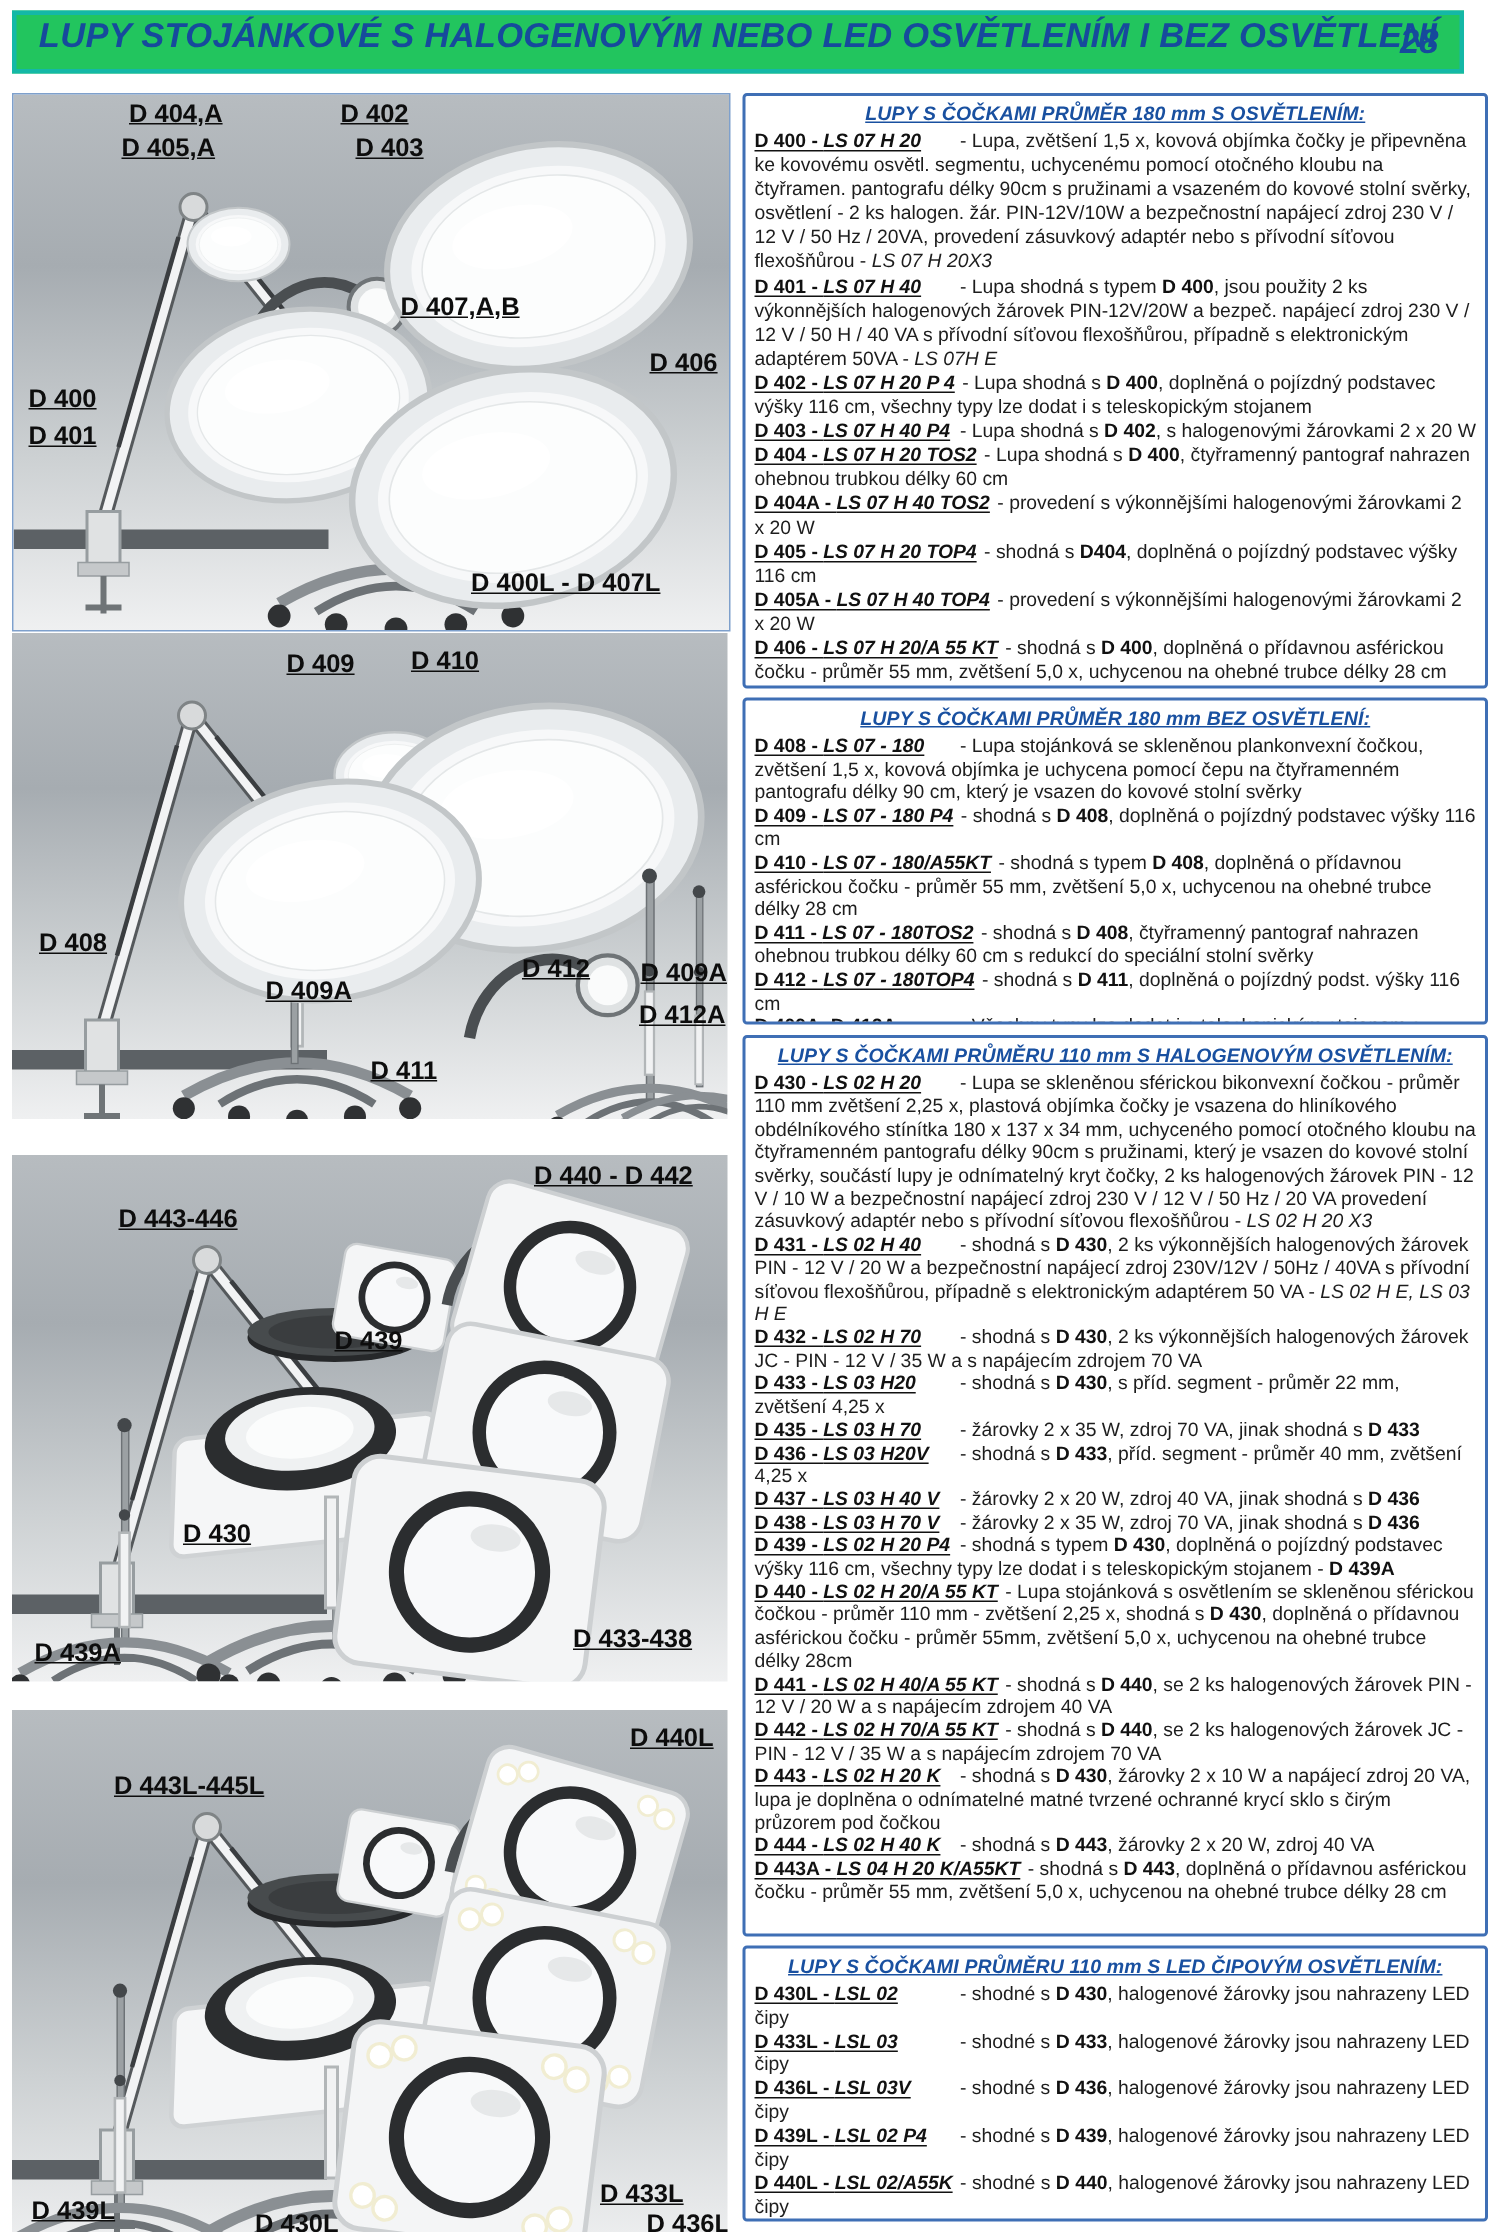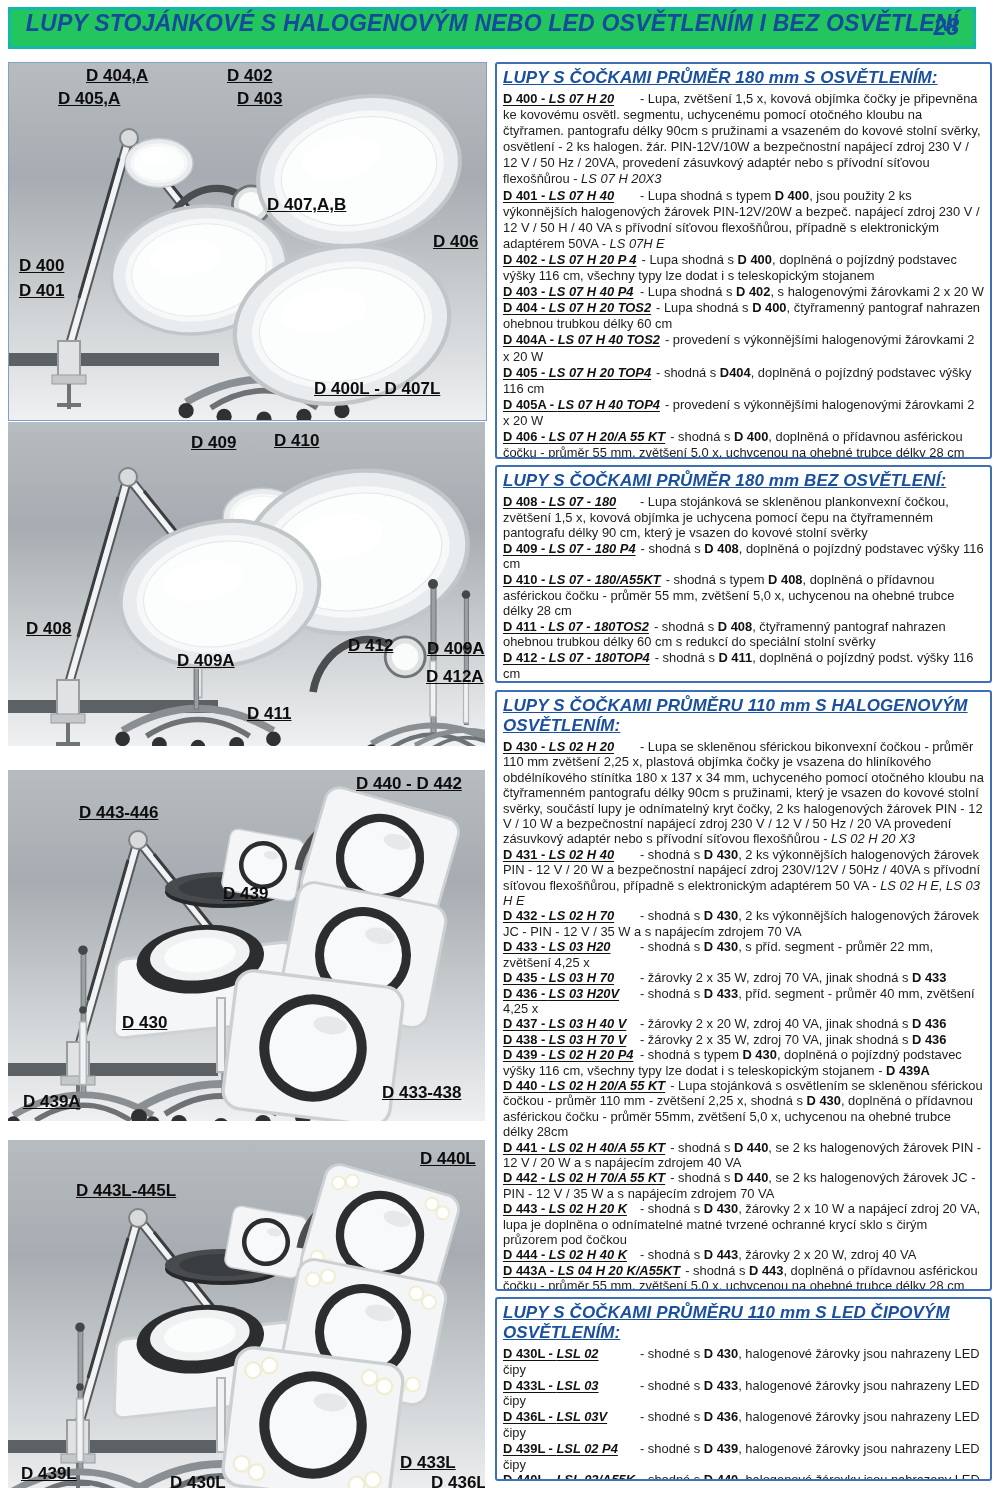--- a/index.html
+++ b/index.html
@@ -16,21 +16,21 @@
   .panel{position:absolute;left:8px;width:477px;overflow:hidden;
          background:linear-gradient(180deg,#b7bcc0 0%,#a6acb1 32%,#cdd1d3 68%,#eff0f1 100%);}
   #panel1{top:62px;height:357px;border:1px solid #7ea0cc;}
   #panel2{top:422px;height:324px;}
   #panel3{top:770px;height:351px;}
   #panel4{top:1140px;height:360px;}
   .panel svg{position:absolute;left:0;top:0;}
   .plabel{position:absolute;font-size:17px;font-weight:bold;color:#0d0d0d;
           text-decoration:underline;white-space:nowrap;line-height:1;}
   
-  .pl-1-1{left:62px;top:4px;margin-left:15px;}  .pl-1-2{left:49px;top:27px;text-decoration:underline;}
+  .pl-1-1{left:62px;top:4px;margin-left:15px;}  .pl-1-2{left:72px;top:27px;text-decoration:underline;}
   .pl-1-3{left:218px;top:4px;} .pl-1-4{left:228px;top:27px;}
   .pl-1-5{left:258px;top:133px;} .pl-1-6{left:424px;top:170px;}
   .pl-1-7{left:10px;top:194px;}  .pl-1-8{left:10px;top:219px;}
   .pl-1-9{left:305px;top:317px;}
   
   .pl-2-1{left:183px;top:12px;} .pl-2-2{left:266px;top:10px;}
   .pl-2-3{left:18px;top:198px;} .pl-2-4{left:169px;top:230px;}
   .pl-2-5{left:340px;top:215px;} .pl-2-6{left:419px;top:218px;}
   .pl-2-7{left:418px;top:246px;} .pl-2-8{left:239px;top:283px;}
   
@@ -42,21 +42,21 @@
   .pl-4-3{left:13px;top:325px;} .pl-4-4{left:162px;top:334px;}
   .pl-4-5{left:392px;top:314px;} .pl-4-6{left:423px;top:334px;}
 
   
   .secbox{position:absolute;left:495px;width:497px;border:2px solid #3f6fb5;border-radius:3px;
           background:#fff;box-sizing:border-box;padding:3px 6px 2px 6px;overflow:hidden;}
   #sec1{top:62px;height:397px;}
   #sec2{top:465px;height:218px;}
   #sec3{top:690px;height:601px;}
   #sec4{top:1297px;height:184px;}
-  .sechead{font-size:17px;font-weight:bold;font-style:italic;color:#1950a0;
+  .sechead{text-align:center;font-size:13px;font-weight:bold;font-style:italic;color:#1950a0;
            text-decoration:underline;margin:1px 0 3px 0;letter-spacing:.1px;}
   .entry{margin:0;font-size:12.9px;color:#1d1d1d;}
   #sec1 .entry{line-height:16.1px;} #sec2 .entry{line-height:15.6px;}
   #sec3 .entry{line-height:15.4px;} #sec4 .entry{line-height:15.8px;}
   .code{display:inline-block;min-width:132px;font-weight:bold;margin-right:5px;color:#111;}
   .code u{text-underline-offset:2px;}
   .desc b{font-weight:bold;color:#111;}
 </style>
 </head>
 <body>

